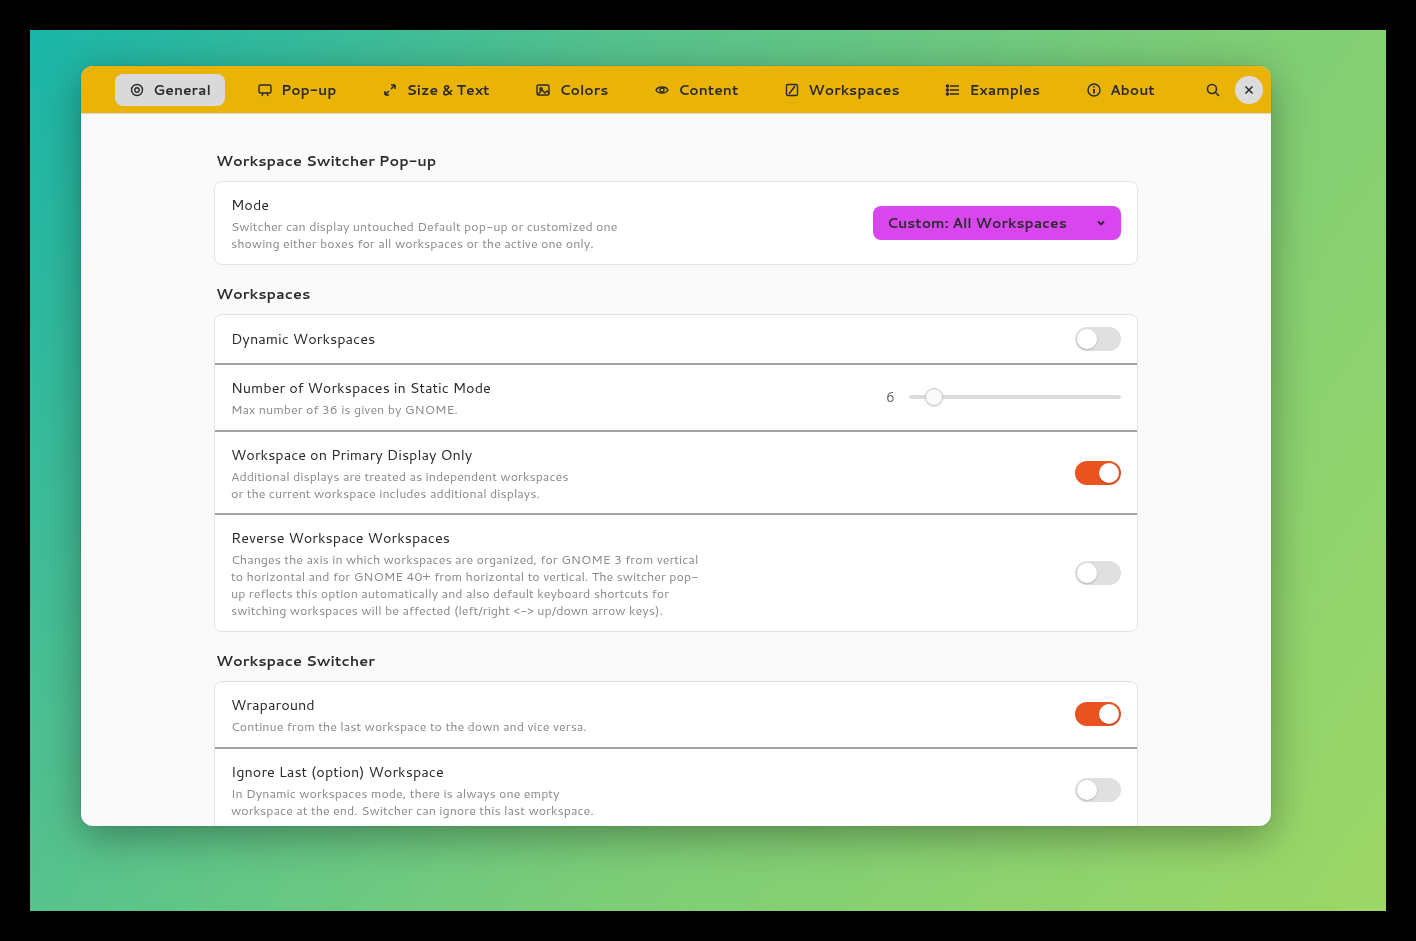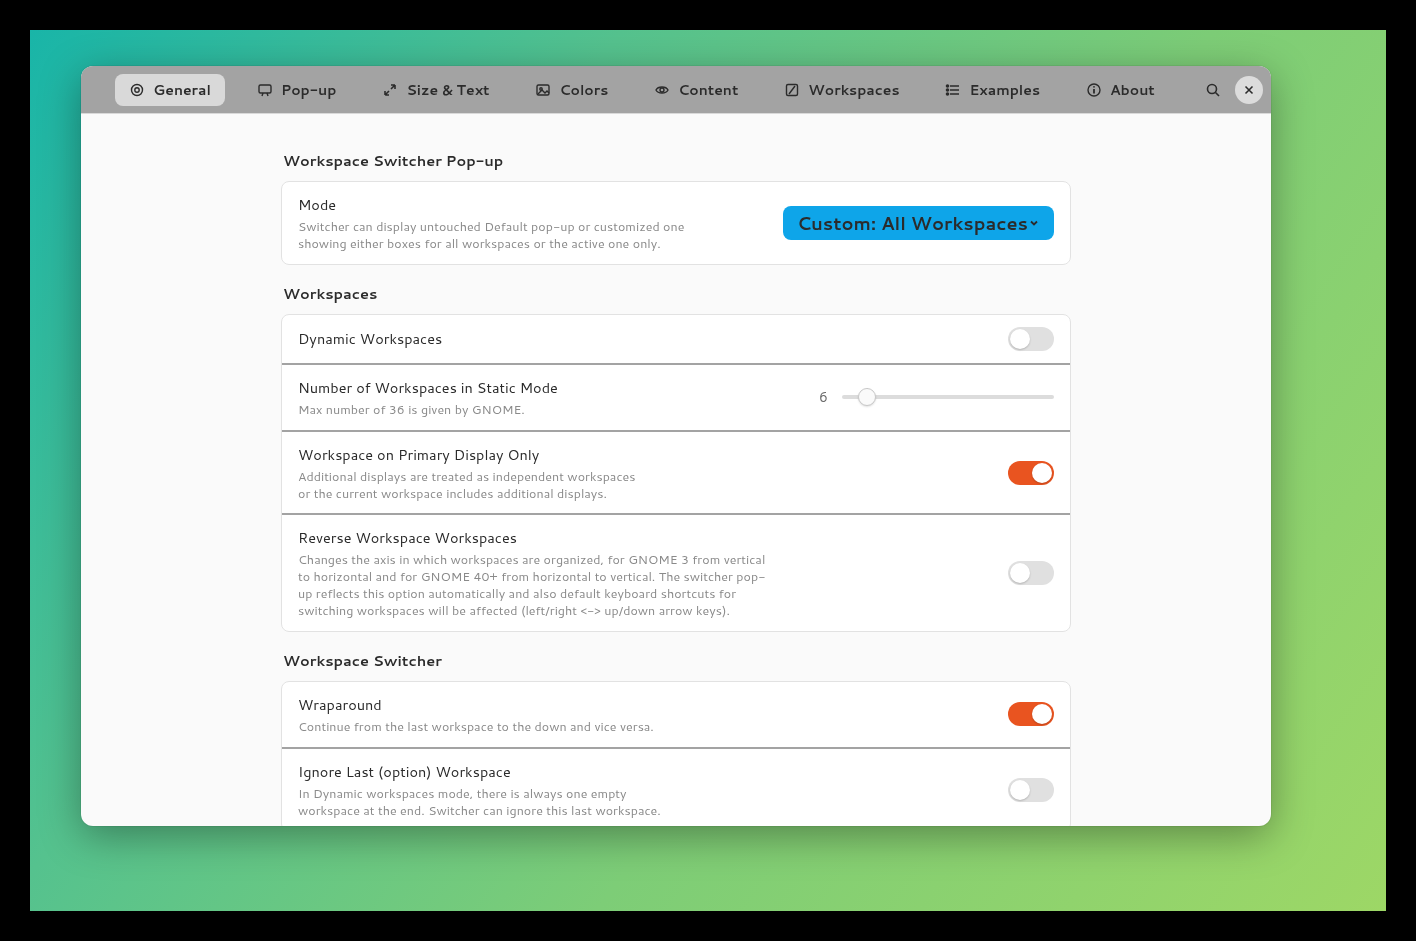--- a/index.html
+++ b/index.html
@@ -21,21 +21,21 @@
   width: 1190px; height: 760px;
   background: #fafafa;
   border-radius: 12px;
   box-shadow: 0 10px 40px rgba(0,0,0,0.35), 0 0 0 1px rgba(0,0,0,0.05);
   overflow: hidden;
   display: flex;
   flex-direction: column;
 }
 .headerbar {
   height: 48px;
-  background: #a3a3a3;
+  background: #eab308;
   border-bottom: 1px solid #d9d9d9;
   display: flex;
   align-items: center;
   padding: 0 8px;
   gap: 4px;
 }
 .tabs {
   flex: 1;
   display: flex;
   justify-content: center;
@@ -61,21 +61,21 @@
   display: flex; align-items: center; justify-content: center;
   cursor: pointer;
   color: #2b2b2b;
 }
 .iconbtn.close { background: #dcdcdc; }
 .content {
   flex: 1;
   overflow-y: auto;
   padding: 24px 0 40px;
 }
-.inner { width: 790px; margin: 0 auto; }
+.inner { width: 924px; margin: 0 auto; }
 .section-title {
   font-size: 14.5px;
   font-weight: 700;
   color: #2b2b2b;
   margin: 18px 0 10px 2px;
 }
 .section-title.first { margin-top: 12px; }
 .group {
   background: #fff;
   border: 1px solid #e2e2e2;
@@ -89,27 +89,27 @@
   border-bottom: 2px solid #a3a3a3;
   gap: 16px;
 }
 .row:last-child { border-bottom: none; }
 .row-text { flex: 1; }
 .row-title { font-size: 14.5px; color: #2b2b2b; font-weight: 500; }
 .row-desc { font-size: 12.5px; color: #8a8a8a; margin-top: 3px; line-height: 1.35; white-space: pre-line; }
 .dropdown {
   min-width: 248px;
   height: 34px;
-  background: #0ea5e9;
+  background: #d946ef;
   border-radius: 8px;
   display: flex;
   align-items: center;
   justify-content: space-between;
   padding: 0 14px;
-  font-size: 18px;
+  font-size: 14px;
   font-weight: 700;
   color: #2b2b2b;
   cursor: pointer;
 }
 .chev { width: 12px; height: 12px; display: inline-flex; }
 .toggle {
   width: 46px; height: 24px;
   border-radius: 14px;
   background: #e0e0e0;
   position: relative;

